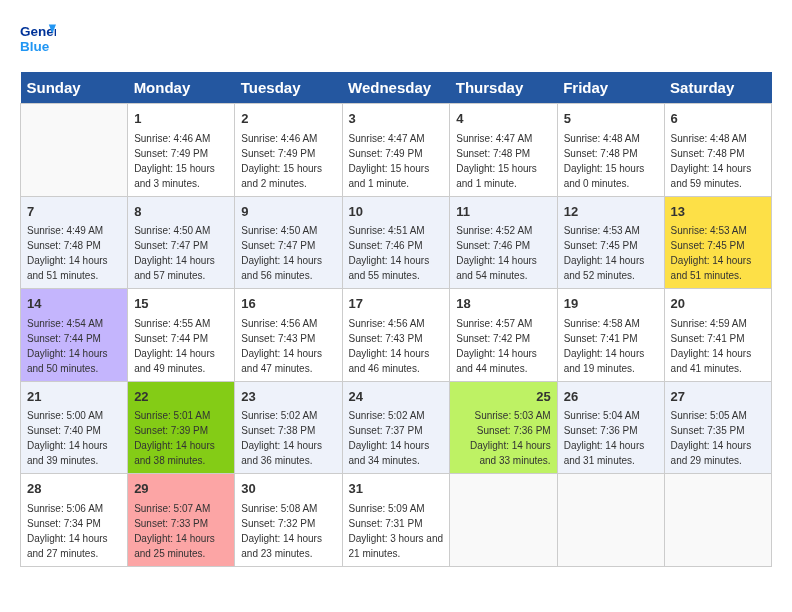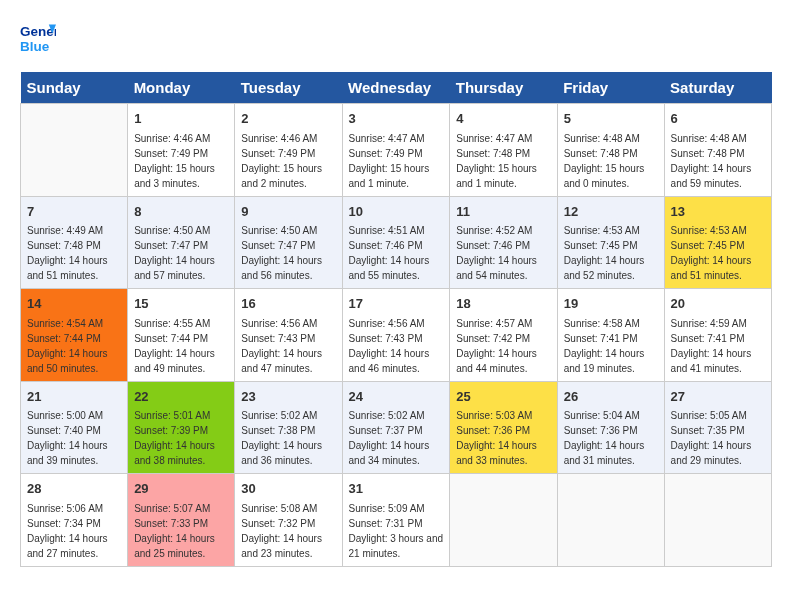--- a/index.html
+++ b/index.html
@@ -216,21 +216,21 @@
         <td style="background-color: #fde047;">
           <span class="day-num">13</span>
           <div class="day-detail">
             <div>Sunrise: 4:53 AM</div>
             <div>Sunset: 7:45 PM</div>
             <div>Daylight: 14 hours and 51 minutes.</div>
           </div>
         </td>
       </tr>
       <tr>
-        <td style="background-color: #f97316;">
+        <td style="background-color: #c4b5fd;">
           <span class="day-num">14</span>
           <div class="day-detail">
             <div>Sunrise: 4:54 AM</div>
             <div>Sunset: 7:44 PM</div>
             <div>Daylight: 14 hours and 50 minutes.</div>
           </div>
         </td>
         <td style="background-color: rgb(255, 255, 255);">
           <span class="day-num">15</span>
           <div class="day-detail">
@@ -306,21 +306,21 @@
           </div>
         </td>
         <td style="background-color: rgb(238, 242, 250);">
           <span class="day-num">24</span>
           <div class="day-detail">
             <div>Sunrise: 5:02 AM</div>
             <div>Sunset: 7:37 PM</div>
             <div>Daylight: 14 hours and 34 minutes.</div>
           </div>
         </td>
-        <td style="background-color: #fde047;">
+        <td style="background-color: #bef264; text-align: right;">
           <span class="day-num">25</span>
           <div class="day-detail">
             <div>Sunrise: 5:03 AM</div>
             <div>Sunset: 7:36 PM</div>
             <div>Daylight: 14 hours and 33 minutes.</div>
           </div>
         </td>
         <td style="background-color: rgb(238, 242, 250);">
           <span class="day-num">26</span>
           <div class="day-detail">

